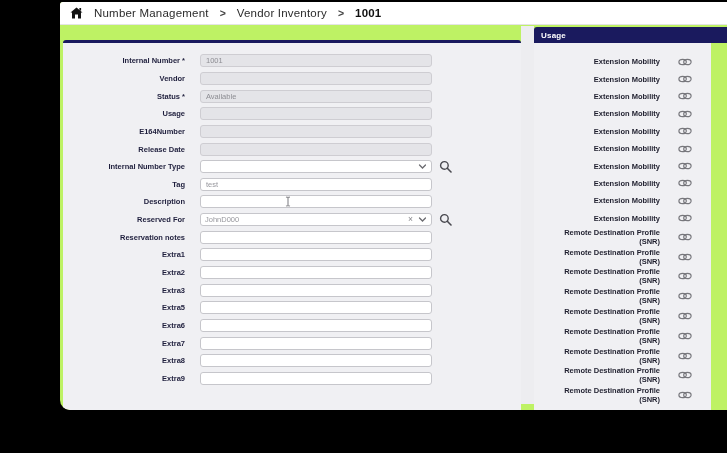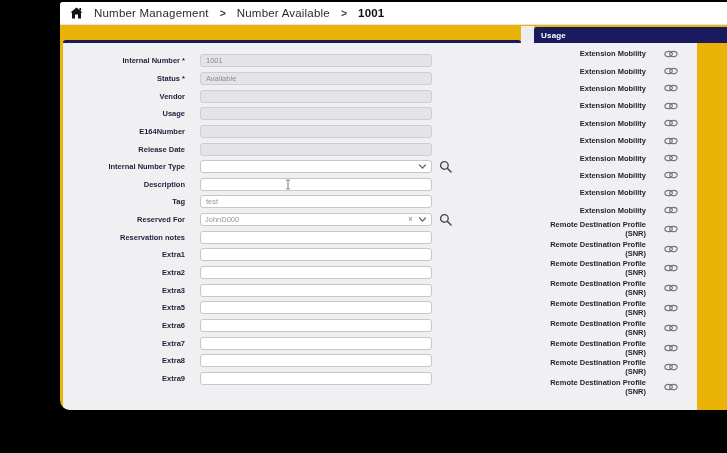--- a/index.html
+++ b/index.html
@@ -1,19 +1,19 @@
 <!DOCTYPE html>
 <html><head>
 <meta charset="utf-8">
 <style>
   * { margin:0; padding:0; box-sizing:border-box; }
   html,body { width:727px; height:453px; background:#000; overflow:hidden;
               font-family:"Liberation Sans", sans-serif; }
   .window { position:absolute; left:60px; top:2px; width:667px; height:408px;
-            background:#eab308; border-bottom-left-radius:10px; border-top-left-radius:3px; overflow:hidden; }
+            background:#bef264; border-bottom-left-radius:10px; border-top-left-radius:3px; overflow:hidden; }
 
   
   .crumbbar { position:absolute; left:0; top:0; width:100%; height:23px; background:#fff;
               border-bottom:1px solid #e4e4e4; display:flex; align-items:center; gap:11px; padding-left:10px; }
   .crumb { font-size:11.5px; color:#2b2b2b; letter-spacing:.2px; font-weight:500; cursor:pointer; }
   .crumb.current { font-weight:bold; color:#101010; }
   .crumb-sep { font-size:10.5px; color:#444; font-weight:bold; }
   .home { display:flex; align-items:center; cursor:pointer; }
 
   
@@ -22,22 +22,22 @@
   
   .panel-header { position:absolute; height:16px; background:#1a1a5e; color:#fff;
                   font-size:8px; font-weight:bold; letter-spacing:.2px;
                   display:flex; align-items:center; padding-left:7px;
                   border-top-left-radius:3px; border-top-right-radius:3px; }
   #nd-header { left:3px; top:38px; width:458px; }
   #us-header { left:474px; top:25px; width:193px; border-top-right-radius:0; }
   .panel-body { position:absolute; background:#f0f0f3; overflow:hidden; }
   #nd-body { left:3px; top:41px; width:458px; height:397px;
              border-bottom-left-radius:7px; border-bottom-right-radius:7px; padding-top:9px; }
-  #us-body { left:460px; top:41px; width:177px; height:401px;
-             border-bottom-left-radius:5px; padding-top:2px; }
+  #us-body { left:474px; top:41px; width:177px; height:401px;
+             border-bottom-left-radius:5px; padding-top:10px; }
 
   
   .frow { display:flex; align-items:center; height:17.65px; padding-left:0; }
   .flabel { width:122px; text-align:right; font-size:7.5px; font-weight:bold; color:#1e1e3c;
             flex:0 0 122px; margin-right:15px; white-space:nowrap; }
   .fctrl { position:relative; display:flex; align-items:center; }
   .inp { width:232px; height:13px; border:1px solid #c6c6cb; border-radius:3px; background:#fff;
          font-size:7.5px; color:#97979d; padding:0 5px; font-family:"Liberation Sans", sans-serif; outline:none; }
   .inp.dis { background:#e4e4e8; border-color:#cecdd2; color:#8d8d93; }
   .selbox { width:232px; height:13px; border:1px solid #c6c6cb; border-radius:3px; background:#fff;
@@ -63,48 +63,48 @@
   <div class="crumbbar">
     <span class="home">
       <svg width="13" height="12" viewBox="0 0 13 12">
           <path d="M6.5 0.5 L12.5 5.5 L11 5.5 L11 11.5 L8 11.5 L8 7.5 L5 7.5 L5 11.5 L2 11.5 L2 5.5 L0.5 5.5 Z" fill="#141414"></path>
           <rect x="9.4" y="1" width="1.7" height="2.6" fill="#141414"></rect>
         </svg>
     </span>
     <span id="crumb-items" style="display:flex;align-items:center;gap:11px;">
         <span class="crumb">Number Management</span>
         <span class="crumb-sep">&gt;</span>
-        <span class="crumb">Number Available</span>
+        <span class="crumb">Vendor Inventory</span>
         <span class="crumb-sep">&gt;</span>
         <span class="crumb current">1001</span>
       </span>
   </div>
 
   <div class="gutter"></div>
 
   <div class="panel-header" id="nd-header">
     <span>Number Details</span>
   </div>
   <div class="panel-body" id="nd-body">
       <div class="frow">
         <div class="flabel">Internal Number *</div>
         <div class="fctrl">
           <input class="inp dis" type="text" readonly="readonly" value="1001" style="">
         </div>
       </div>
       <div class="frow">
+        <div class="flabel">Vendor</div>
+        <div class="fctrl">
+          <input class="inp dis" type="text" readonly="readonly" value="" style="">
+        </div>
+      </div>
+      <div class="frow">
         <div class="flabel">Status *</div>
         <div class="fctrl">
           <input class="inp dis" type="text" readonly="readonly" value="Available" style="">
-        </div>
-      </div>
-      <div class="frow">
-        <div class="flabel">Vendor</div>
-        <div class="fctrl">
-          <input class="inp dis" type="text" readonly="readonly" value="" style="">
         </div>
       </div>
       <div class="frow">
         <div class="flabel">Usage</div>
         <div class="fctrl">
           <input class="inp dis" type="text" readonly="readonly" value="" style="">
         </div>
       </div>
       <div class="frow">
         <div class="flabel">E164Number</div>
@@ -131,32 +131,32 @@
           </div>
           <span class="mag">
             <svg width="13" height="13" viewBox="0 0 13 13">
               <circle cx="5.4" cy="5.4" r="3.8" fill="none" stroke="#4a4a50" stroke-width="1.4"></circle>
               <line x1="8.3" y1="8.3" x2="12" y2="12" stroke="#4a4a50" stroke-width="1.6" stroke-linecap="round"></line>
             </svg>
           </span>
         </div>
       </div>
       <div class="frow">
+        <div class="flabel">Tag</div>
+        <div class="fctrl">
+          <input class="inp" type="text" value="test" style="">
+        </div>
+      </div>
+      <div class="frow">
         <div class="flabel">Description</div>
         <div class="fctrl">
           <input class="inp" type="text" value="" style="">
           <span class="ibeam"><svg width="6" height="11" viewBox="0 0 6 11">
               <path d="M1 1 Q3 1.6 5 1 M1 10 Q3 9.4 5 10 M3 1.4 L3 9.6" fill="none" stroke="#85858a" stroke-width="1.1"></path>
             </svg></span>
-        </div>
-      </div>
-      <div class="frow">
-        <div class="flabel">Tag</div>
-        <div class="fctrl">
-          <input class="inp" type="text" value="test" style="">
         </div>
       </div>
       <div class="frow">
         <div class="flabel">Reserved For</div>
         <div class="fctrl">
           <div class="selbox">
             <span class="val">JohnD000</span>
             <span class="clrx">×</span>
             <span class="chev">
               <svg width="9" height="9" viewBox="0 0 9 9">

